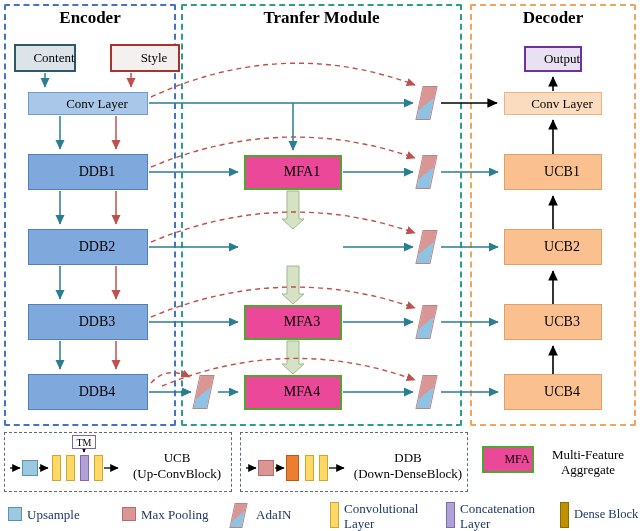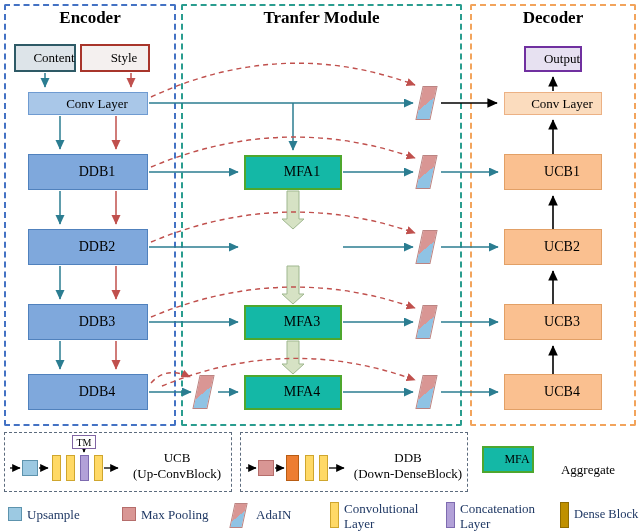--- a/index.html
+++ b/index.html
@@ -20,21 +20,21 @@
     font-weight:bold; font-size:17px; color:#000;
   }
   .box {
     position:absolute; display:flex; align-items:center; justify-content:center;
     font-size:13px; text-align:center; line-height:1.05;padding-left:18px;
   }
   .content-box { background:#dde4e9; border:2px solid #2e5a66; }
   .style-box   { background:#f4f0ef; border:2px solid #a8352b; }
   .enc-conv    { background:#a9c7e8; border:1px solid #6f9bd1; }
   .ddb         { background:#7fa8dc; border:1px solid #5081bd; font-size:14px; }
-  .mfa         { background:#14b8a6; border:2px solid #4ea72e; font-size:14px; }
+  .mfa         { background:#ec4899; border:2px solid #4ea72e; font-size:14px; }
   .ucb         { background:#fac090; border:1px solid #e2a066; font-size:14px; }
   .dec-conv    { background:#fbdcbe; border:1px solid #ecb184; }
   .output-box  { background:#e7e1f1; border:2px solid #7030a0; }
   .adain-shape {
     position:absolute; width:15px; height:34px; transform: skewX(-12deg);
     background: linear-gradient(135deg, #d99694 52%, #8fc3e4 52%);
     border:1px solid #bb8381;
   }
   .legend-frame { position:absolute; border:1.5px dashed #5c6b7d; }
   .sw { position:absolute; }
@@ -138,21 +138,21 @@
       <line x1="39" y1="468" x2="48" y2="468" marker-end="url(#mB)"></line>
       <line x1="104" y1="468" x2="118" y2="468" marker-end="url(#mB)"></line>
       <line x1="84" y1="449" x2="84" y2="452" marker-end="url(#mB)"></line>
       <line x1="246" y1="468" x2="256" y2="468" marker-end="url(#mB)"></line>
       <line x1="275" y1="468" x2="284" y2="468" marker-end="url(#mB)"></line>
       <line x1="329" y1="468" x2="344" y2="468" marker-end="url(#mB)"></line>
     </g>
   </svg>
 
   <div class="box content-box" style="left:14px;top:44px;width:62px;height:28px;">Content</div>
-  <div class="box style-box" style="left:80px;top:44px;width:70px;height:28px;">Style</div>
+  <div class="box style-box" style="left:110px;top:44px;width:70px;height:28px;">Style</div>
   <div class="box enc-conv" style="left:28px;top:92px;width:120px;height:23px;">Conv Layer</div>
   <div class="box ddb" style="left:28px;top:154px;width:120px;height:36px;">DDB1</div>
   <div class="box ddb" style="left:28px;top:229px;width:120px;height:36px;">DDB2</div>
   <div class="box ddb" style="left:28px;top:304px;width:120px;height:36px;">DDB3</div>
   <div class="box ddb" style="left:28px;top:374px;width:120px;height:36px;">DDB4</div>
 
   <div class="box mfa" style="left:244px;top:155px;width:98px;height:35px;">MFA1</div>
   <div class="box mfa" style="left:244px;top:305px;width:98px;height:35px;">MFA3</div>
   <div class="box mfa" style="left:244px;top:375px;width:98px;height:35px;">MFA4</div>
 
@@ -182,20 +182,21 @@
 
   <div class="legend-frame" style="left:240px;top:432px;width:228px;height:60px;"></div>
   <div class="sw sw-pool" style="left:258px;top:460px;width:16px;height:16px;"></div>
   <div class="sw bar-dense2" style="left:286px;top:455px;width:13px;height:26px;"></div>
   <div class="sw bar-conv" style="left:305px;top:455px;width:9px;height:26px;"></div>
   <div class="sw bar-conv" style="left:319px;top:455px;width:9px;height:26px;"></div>
   <div class="leg-text" style="left:350px;top:450px;width:116px;">DDB</div>
   <div class="leg-text" style="left:350px;top:466px;width:116px;">(Down-DenseBlock)</div>
 
   <div class="box mfa" style="left:482px;top:446px;width:52px;height:27px;font-size:12px;">MFA</div>
+  <div class="leg-text" style="left:538px;top:447px;width:100px;">Multi-Feature</div>
   <div class="leg-text" style="left:538px;top:462px;width:100px;">Aggregate</div>
 
   <div class="sw sw-upsample" style="left:8px;top:507px;width:14px;height:14px;"></div>
   <div class="key-label" style="left:27px;top:508px;">Upsample</div>
 
   <div class="sw sw-pool" style="left:122px;top:507px;width:14px;height:14px;"></div>
   <div class="key-label" style="left:141px;top:508px;">Max Pooling</div>
 
   <div class="adain-shape" style="left:232px;top:503px;width:13px;height:25px;"></div>
   <div class="key-label" style="left:256px;top:508px;">AdaIN</div>

